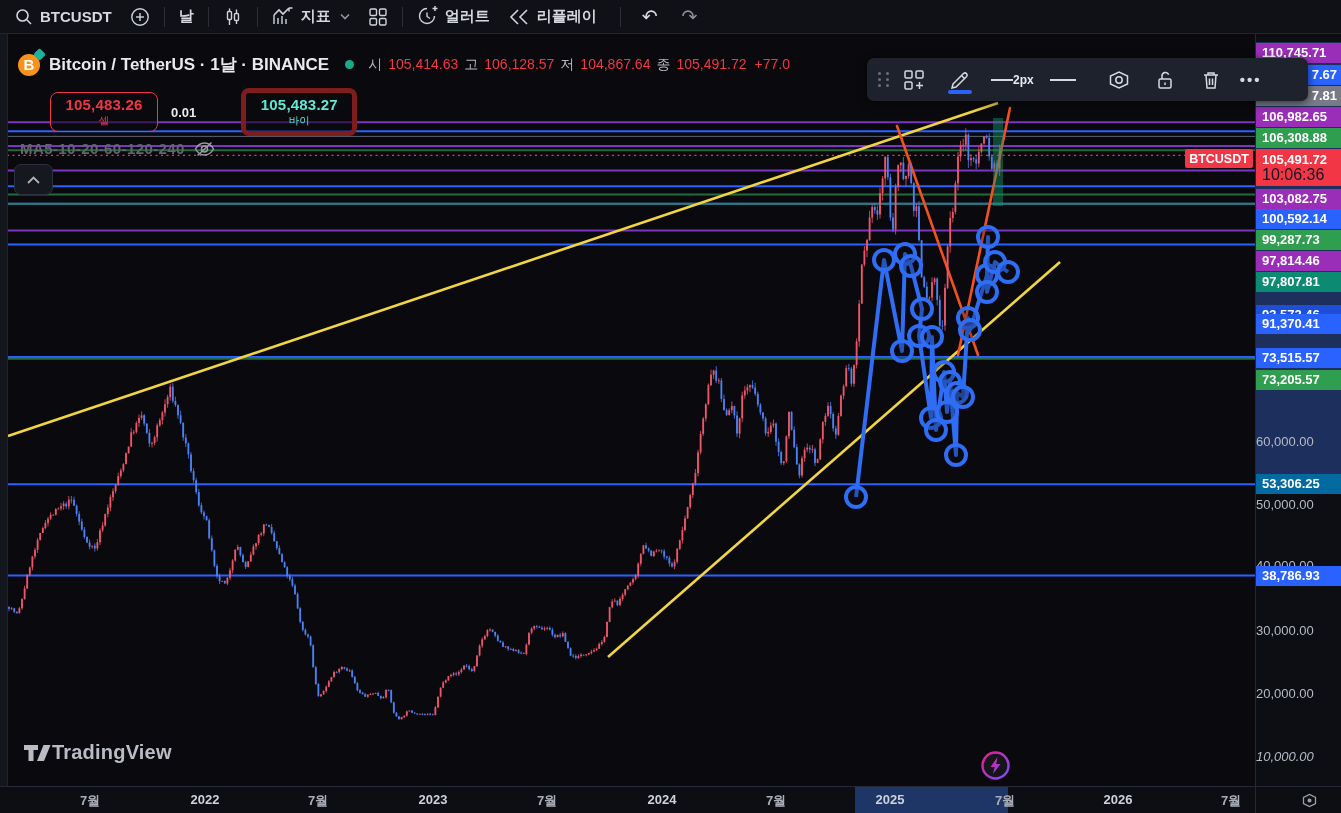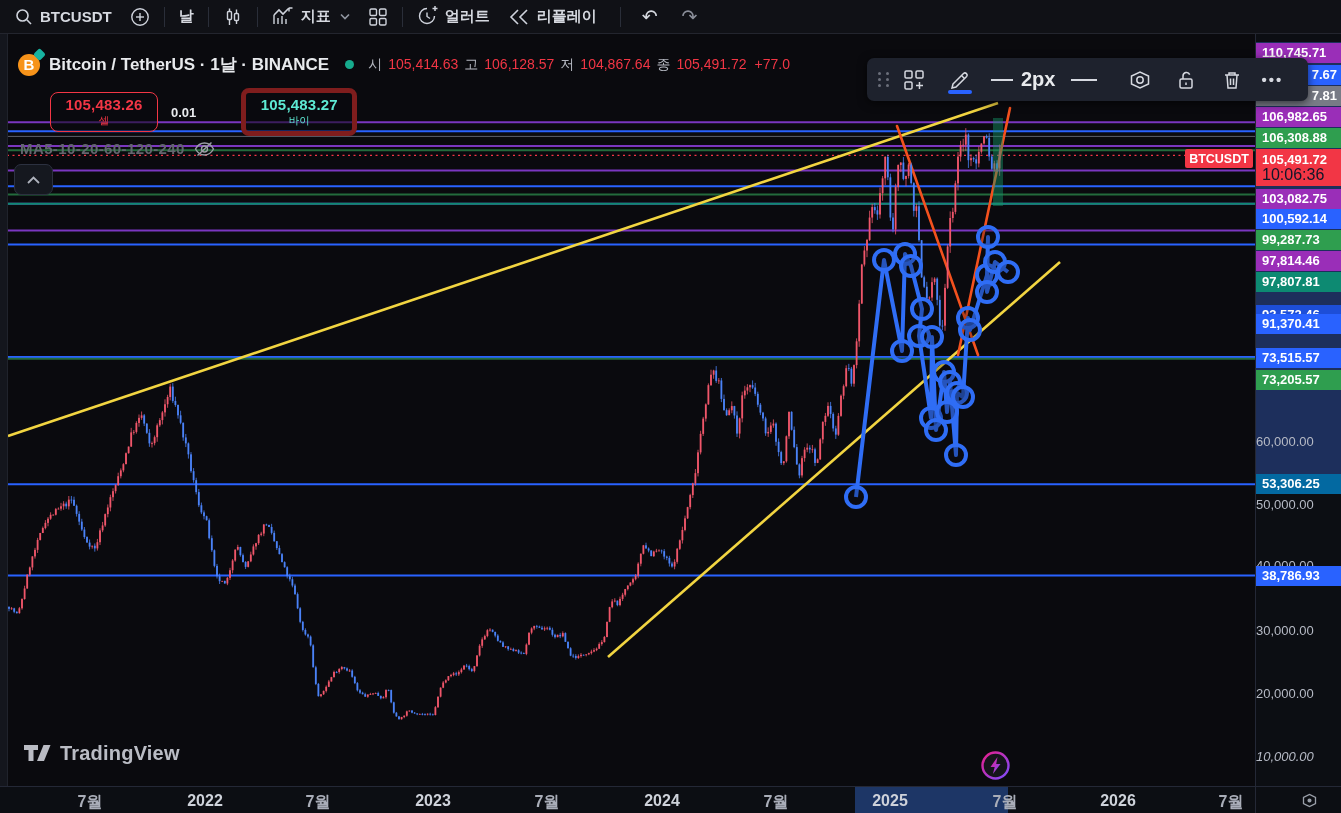--- a/index.html
+++ b/index.html
@@ -55,21 +55,21 @@
   
   #float-toolbar{position:absolute;left:867px;top:58px;width:441px;height:43px;background:#1e222d;
                  border-radius:7px;box-shadow:0 2px 10px rgba(0,0,0,.6);display:flex;align-items:center;
                  padding:0 8px;box-sizing:border-box;z-index:55;}
   .ft-btn{display:flex;align-items:center;justify-content:center;width:34px;height:34px;border-radius:5px;
           cursor:pointer;position:relative;flex:none;color:#d6d9e0;}
   .ft-handle{width:16px;height:26px;display:grid;grid-template-columns:3px 3px;gap:3px 5px;
              align-content:center;justify-content:center;cursor:grab;margin-right:6px;}
   .ft-handle i{width:3px;height:3px;border-radius:50%;background:#6b6f7a;}
   .pencil-underline{position:absolute;left:5px;right:5px;bottom:3px;height:4px;background:#2962ff;border-radius:2px;}
-  .ft-width{display:flex;align-items:center;gap:8px;color:#e8eaed;font-size:20px;font-weight:700;
+  .ft-width{display:flex;align-items:center;gap:0;color:#e8eaed;font-size:12px;font-weight:700;
             margin:0 2px 0 14px;cursor:pointer;}
   .ft-line{width:22px;height:0;border-top:2.5px solid #d6d9e0;}
   .ft-line.long{width:26px;margin:0 14px;}
   .ft-more{color:#d6d9e0;font-size:15px;letter-spacing:2px;font-weight:700;margin-left:12px;cursor:pointer;}
   .ft-gap{margin-left:12px;}
   
   #price-axis{position:absolute;left:1255px;top:33px;width:86px;height:753px;background:#0c0e13;
               border-left:1px solid #242836;z-index:10;}
   #px-hl{position:absolute;left:0;width:100%;background:#1d2f5c;}
   .albl{position:absolute;left:0;width:86px;height:20px;line-height:20px;font-size:13px;font-weight:700;
@@ -78,28 +78,28 @@
   .atick{position:absolute;left:0;width:86px;height:20px;line-height:20px;font-size:13px;color:#b6bac5;
          box-sizing:border-box;}
   #last-price-block{position:absolute;left:0;width:86px;height:37px;background:#f23645;color:#fff;
                     padding:3px 0 0 6px;box-sizing:border-box;}
   #last-price-block .lp{font-size:13px;font-weight:700;line-height:16px;}
   #last-price-block .cd{font-size:16px;color:#0f172a;line-height:14px;}
   
   #time-axis{position:absolute;left:0;top:786px;width:1255px;height:27px;background:#0c0e13;
              border-top:1px solid #242836;z-index:10;}
   #tx-hl{position:absolute;top:0;height:100%;background:#1d3666;}
-  .tlbl{position:absolute;top:5px;transform:translateX(-50%);font-size:16px;white-space:nowrap;}
+  .tlbl{position:absolute;top:5px;transform:translateX(-50%);font-size:13px;white-space:nowrap;}
   .tlbl.year{color:#ced2da;font-weight:700;}
   .tlbl.month{color:#a9adb8;font-weight:600;}
   #corner{position:absolute;left:1255px;top:786px;width:86px;height:27px;background:#0c0e13;
           border-top:1px solid #242836;border-left:1px solid #242836;z-index:11;
           display:flex;align-items:center;padding-left:45px;box-sizing:border-box;}
   
-  #tv-watermark{position:absolute;left:24px;top:741px;display:flex;align-items:center;gap:9px;z-index:6;opacity:.92;}
+  #tv-watermark{position:absolute;left:24px;top:741px;display:flex;align-items:flex-start;gap:1px;z-index:6;opacity:.92;}
   #tv-watermark .wm-text{color:#c9ccd4;font-size:20px;font-weight:700;letter-spacing:.2px;}
   #spark-btn{position:absolute;left:980px;top:750px;width:31px;height:31px;z-index:8;cursor:pointer;}
 </style>
 </head>
 <body>
 
 <div id="app">
 
   <div id="topbar">
     <div class="tbtn" style="margin-left:6px">

